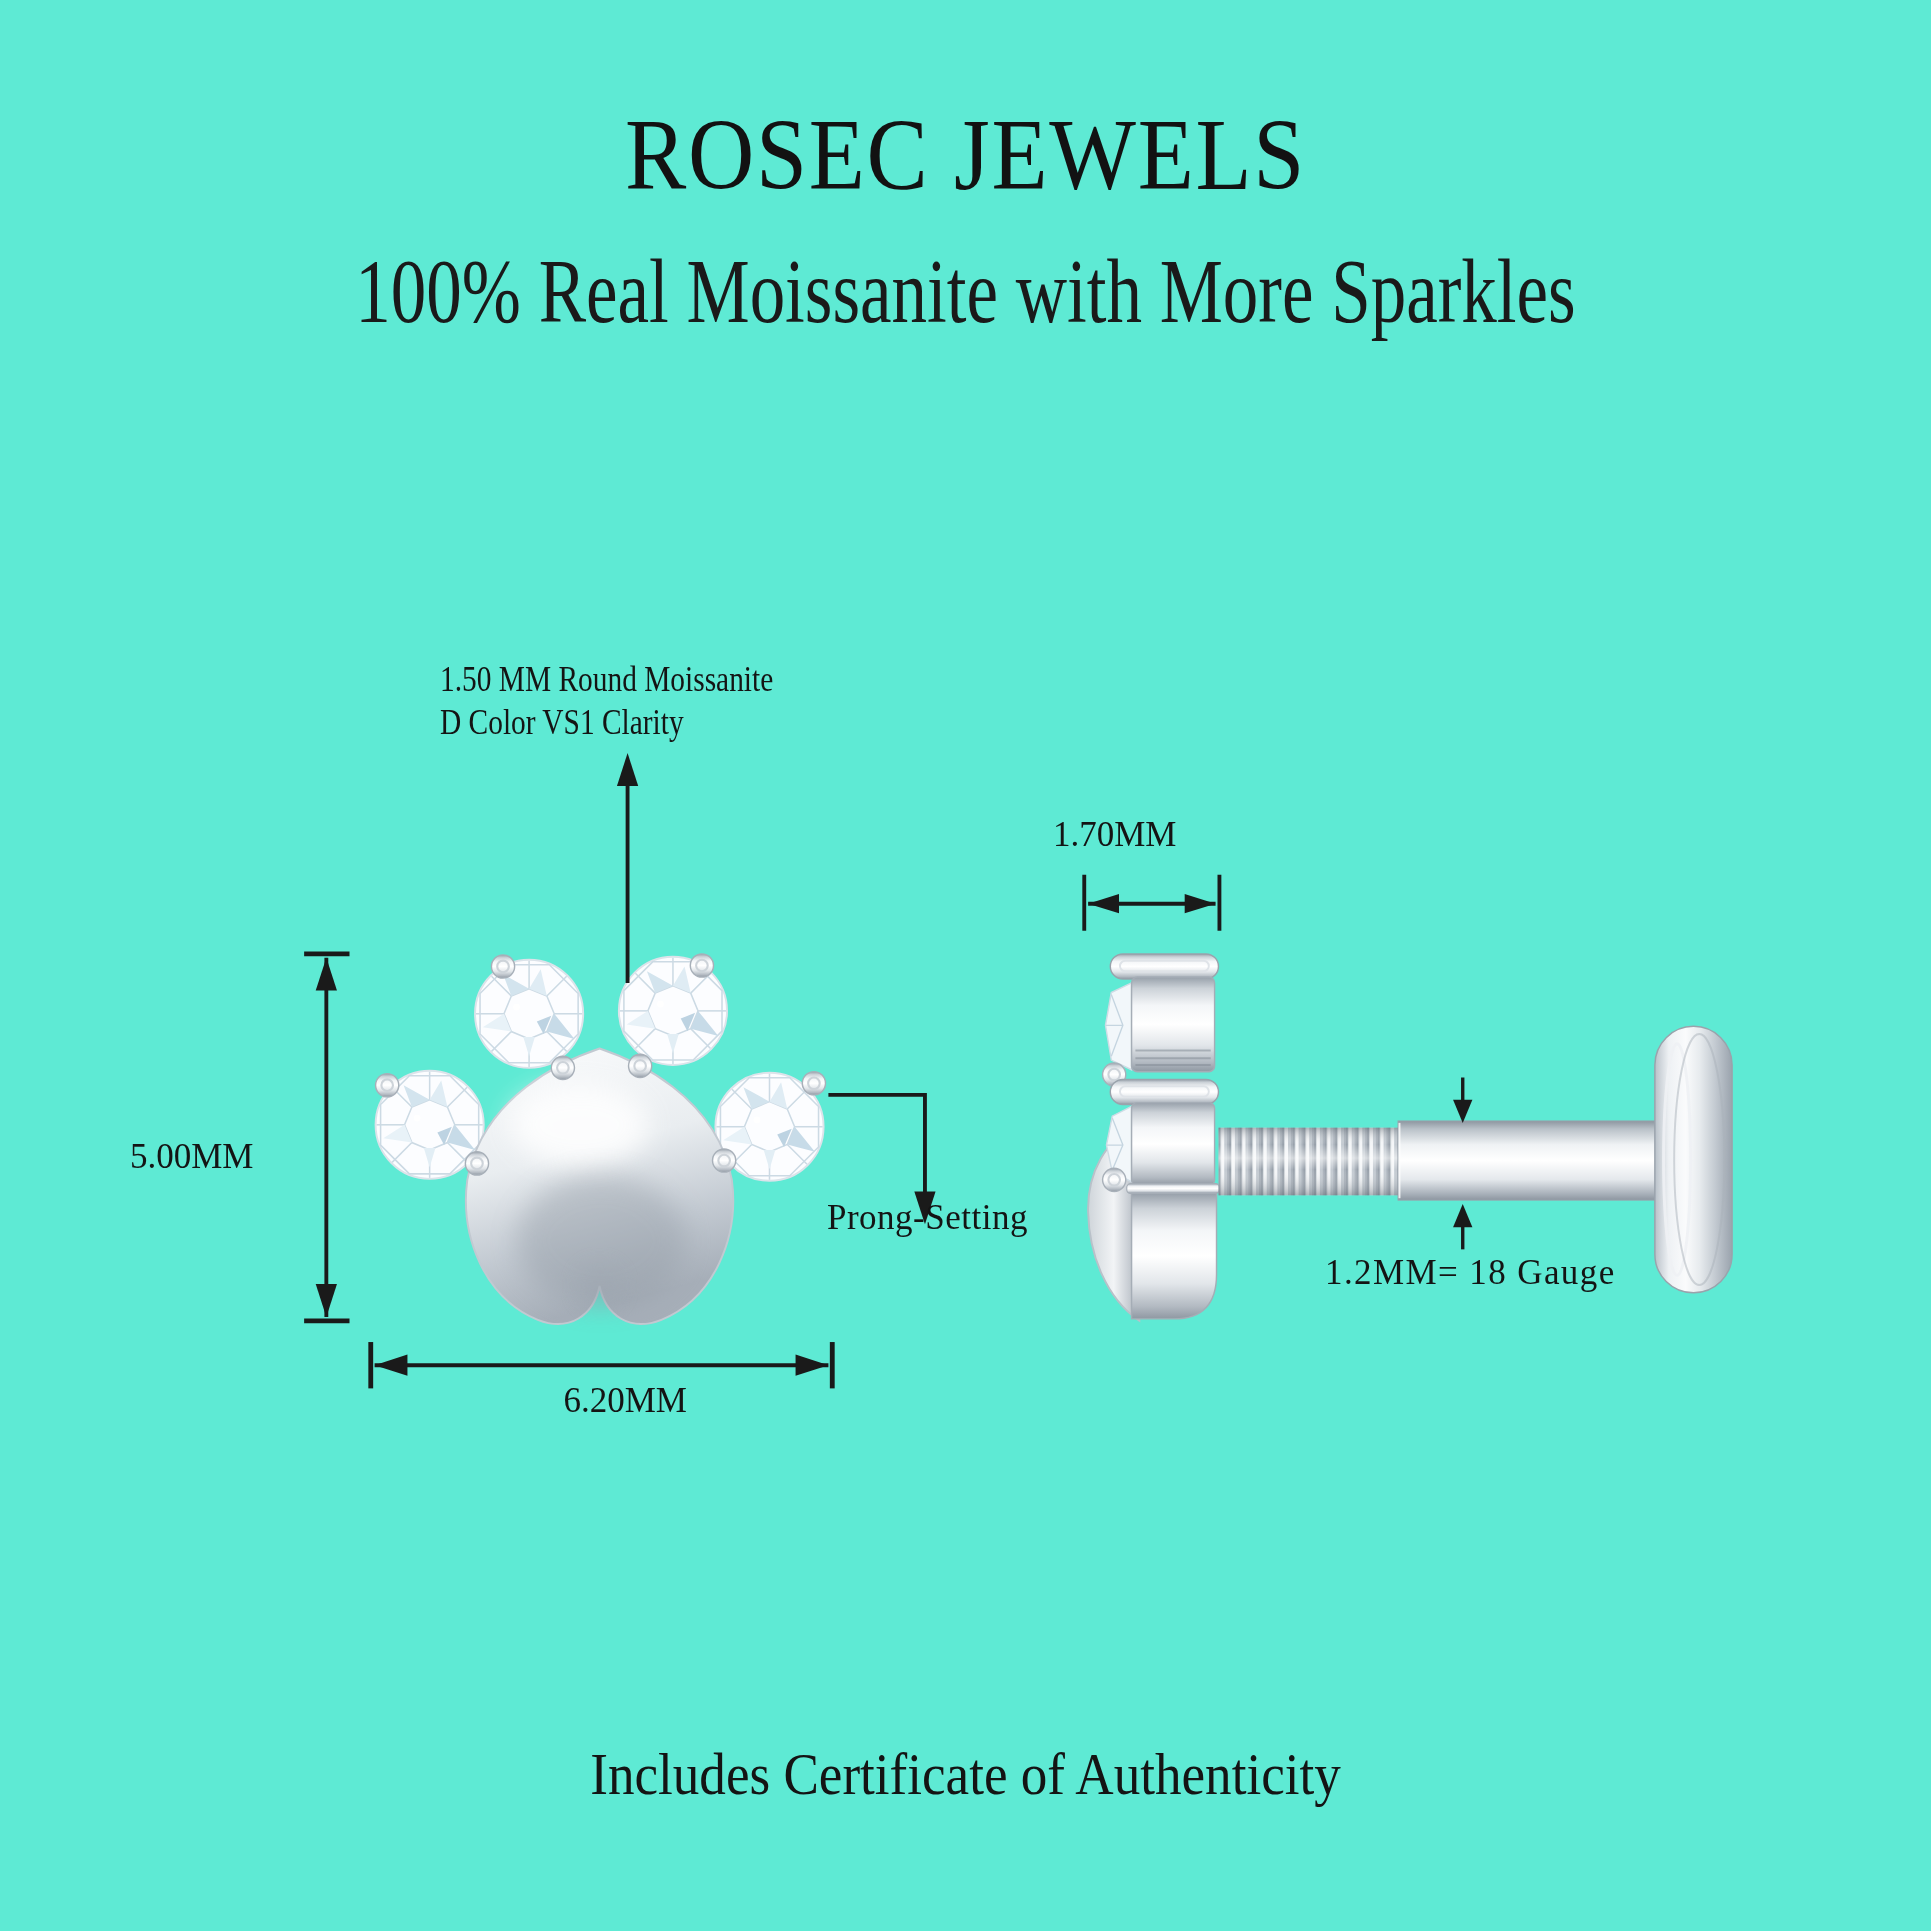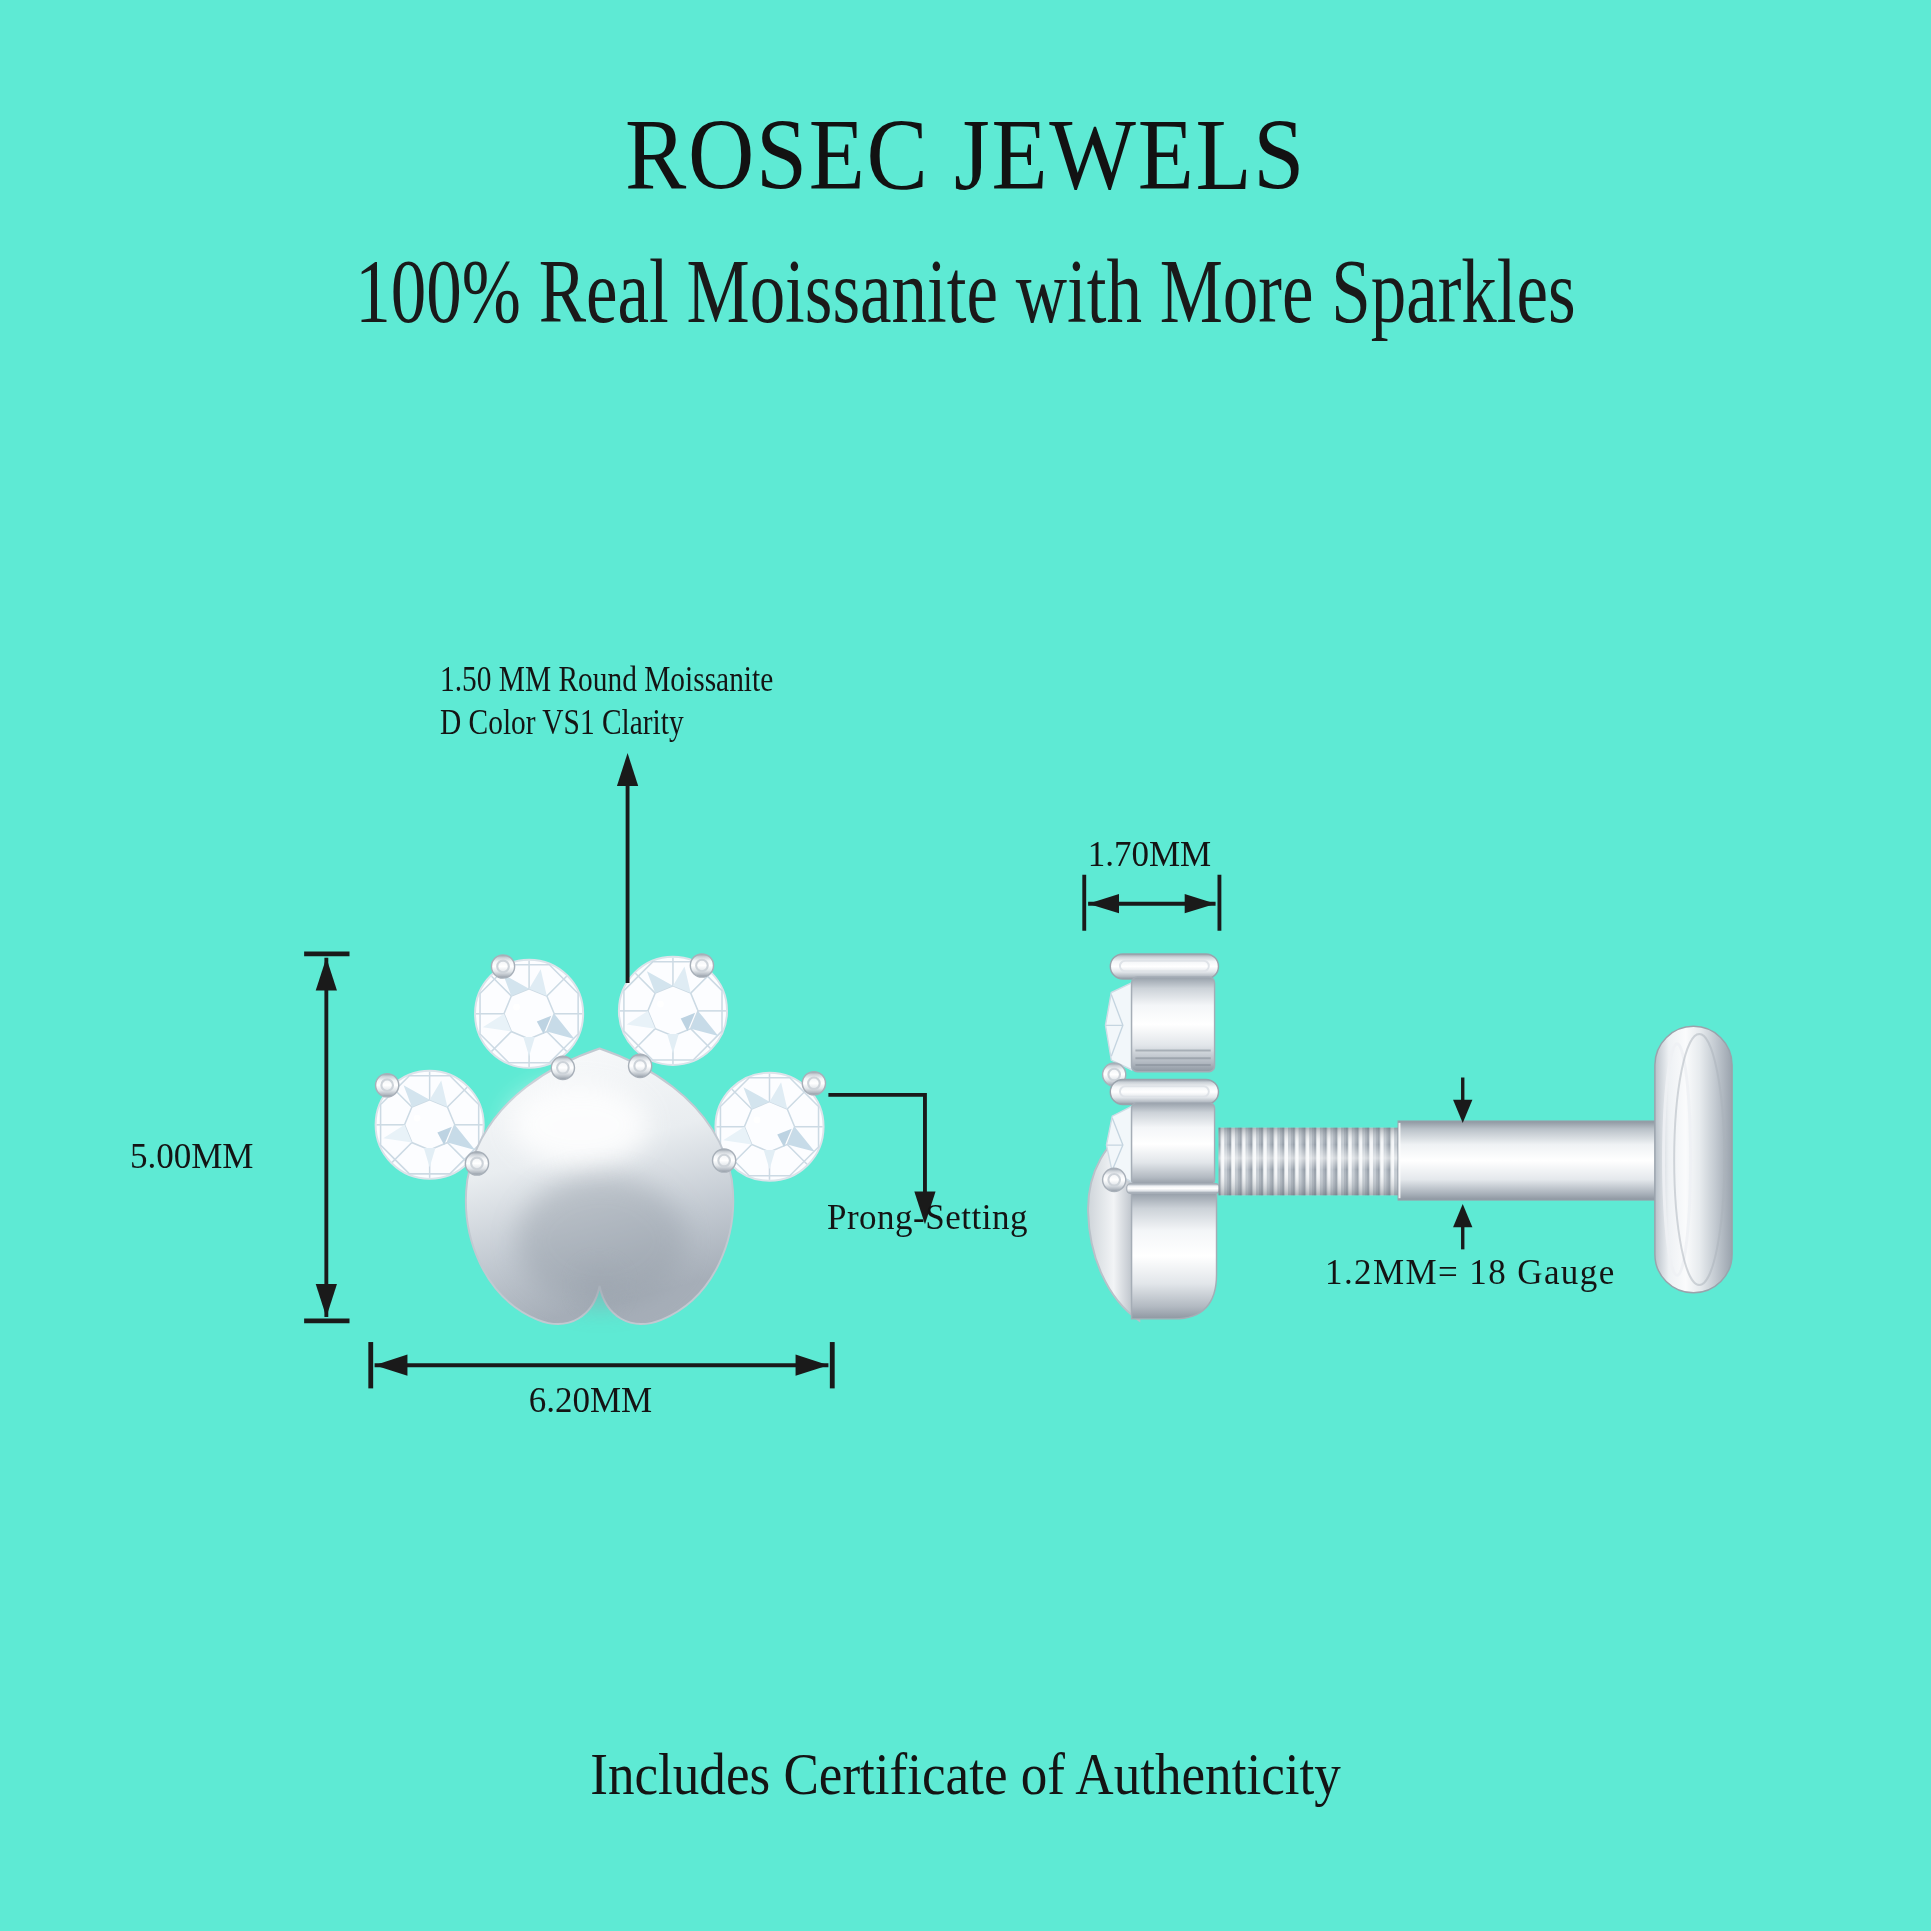--- a/index.html
+++ b/index.html
@@ -47,23 +47,23 @@
     line-height: 43px;
     white-space: nowrap;
     color: #141414;
   }
   .stone-callout {
     left: 440px; top: 658px;
     transform: scaleX(0.84);
     transform-origin: 0 0;
   }
   .dim-h { left: 130px; top: 1135px; width: 174px; text-align: left; }
-  .dim-w { left: 494px; top: 1379px; width: 193px; text-align: center; }
+  .dim-w { left: 494px; top: 1379px; width: 193px; text-align: right; }
   .prong-lbl { left: 827px; top: 1196px; letter-spacing: 0.5px; }
-  .dim-head { left: 1053px; top: 833px; width: 193px; text-align: center; }
+  .dim-head { left: 1053px; top: 813px; width: 193px; text-align: left; }
   .gauge-lbl { left: 1325px; top: 1251px; letter-spacing: 1.4px; }
   svg.canvas { position: absolute; left: 0; top: 0; }
 </style>
 </head>
 <body>
 
 <div class="page">
 
   <svg class="canvas" width="1931" height="1931" viewBox="0 0 2000 2000">
     <defs>

